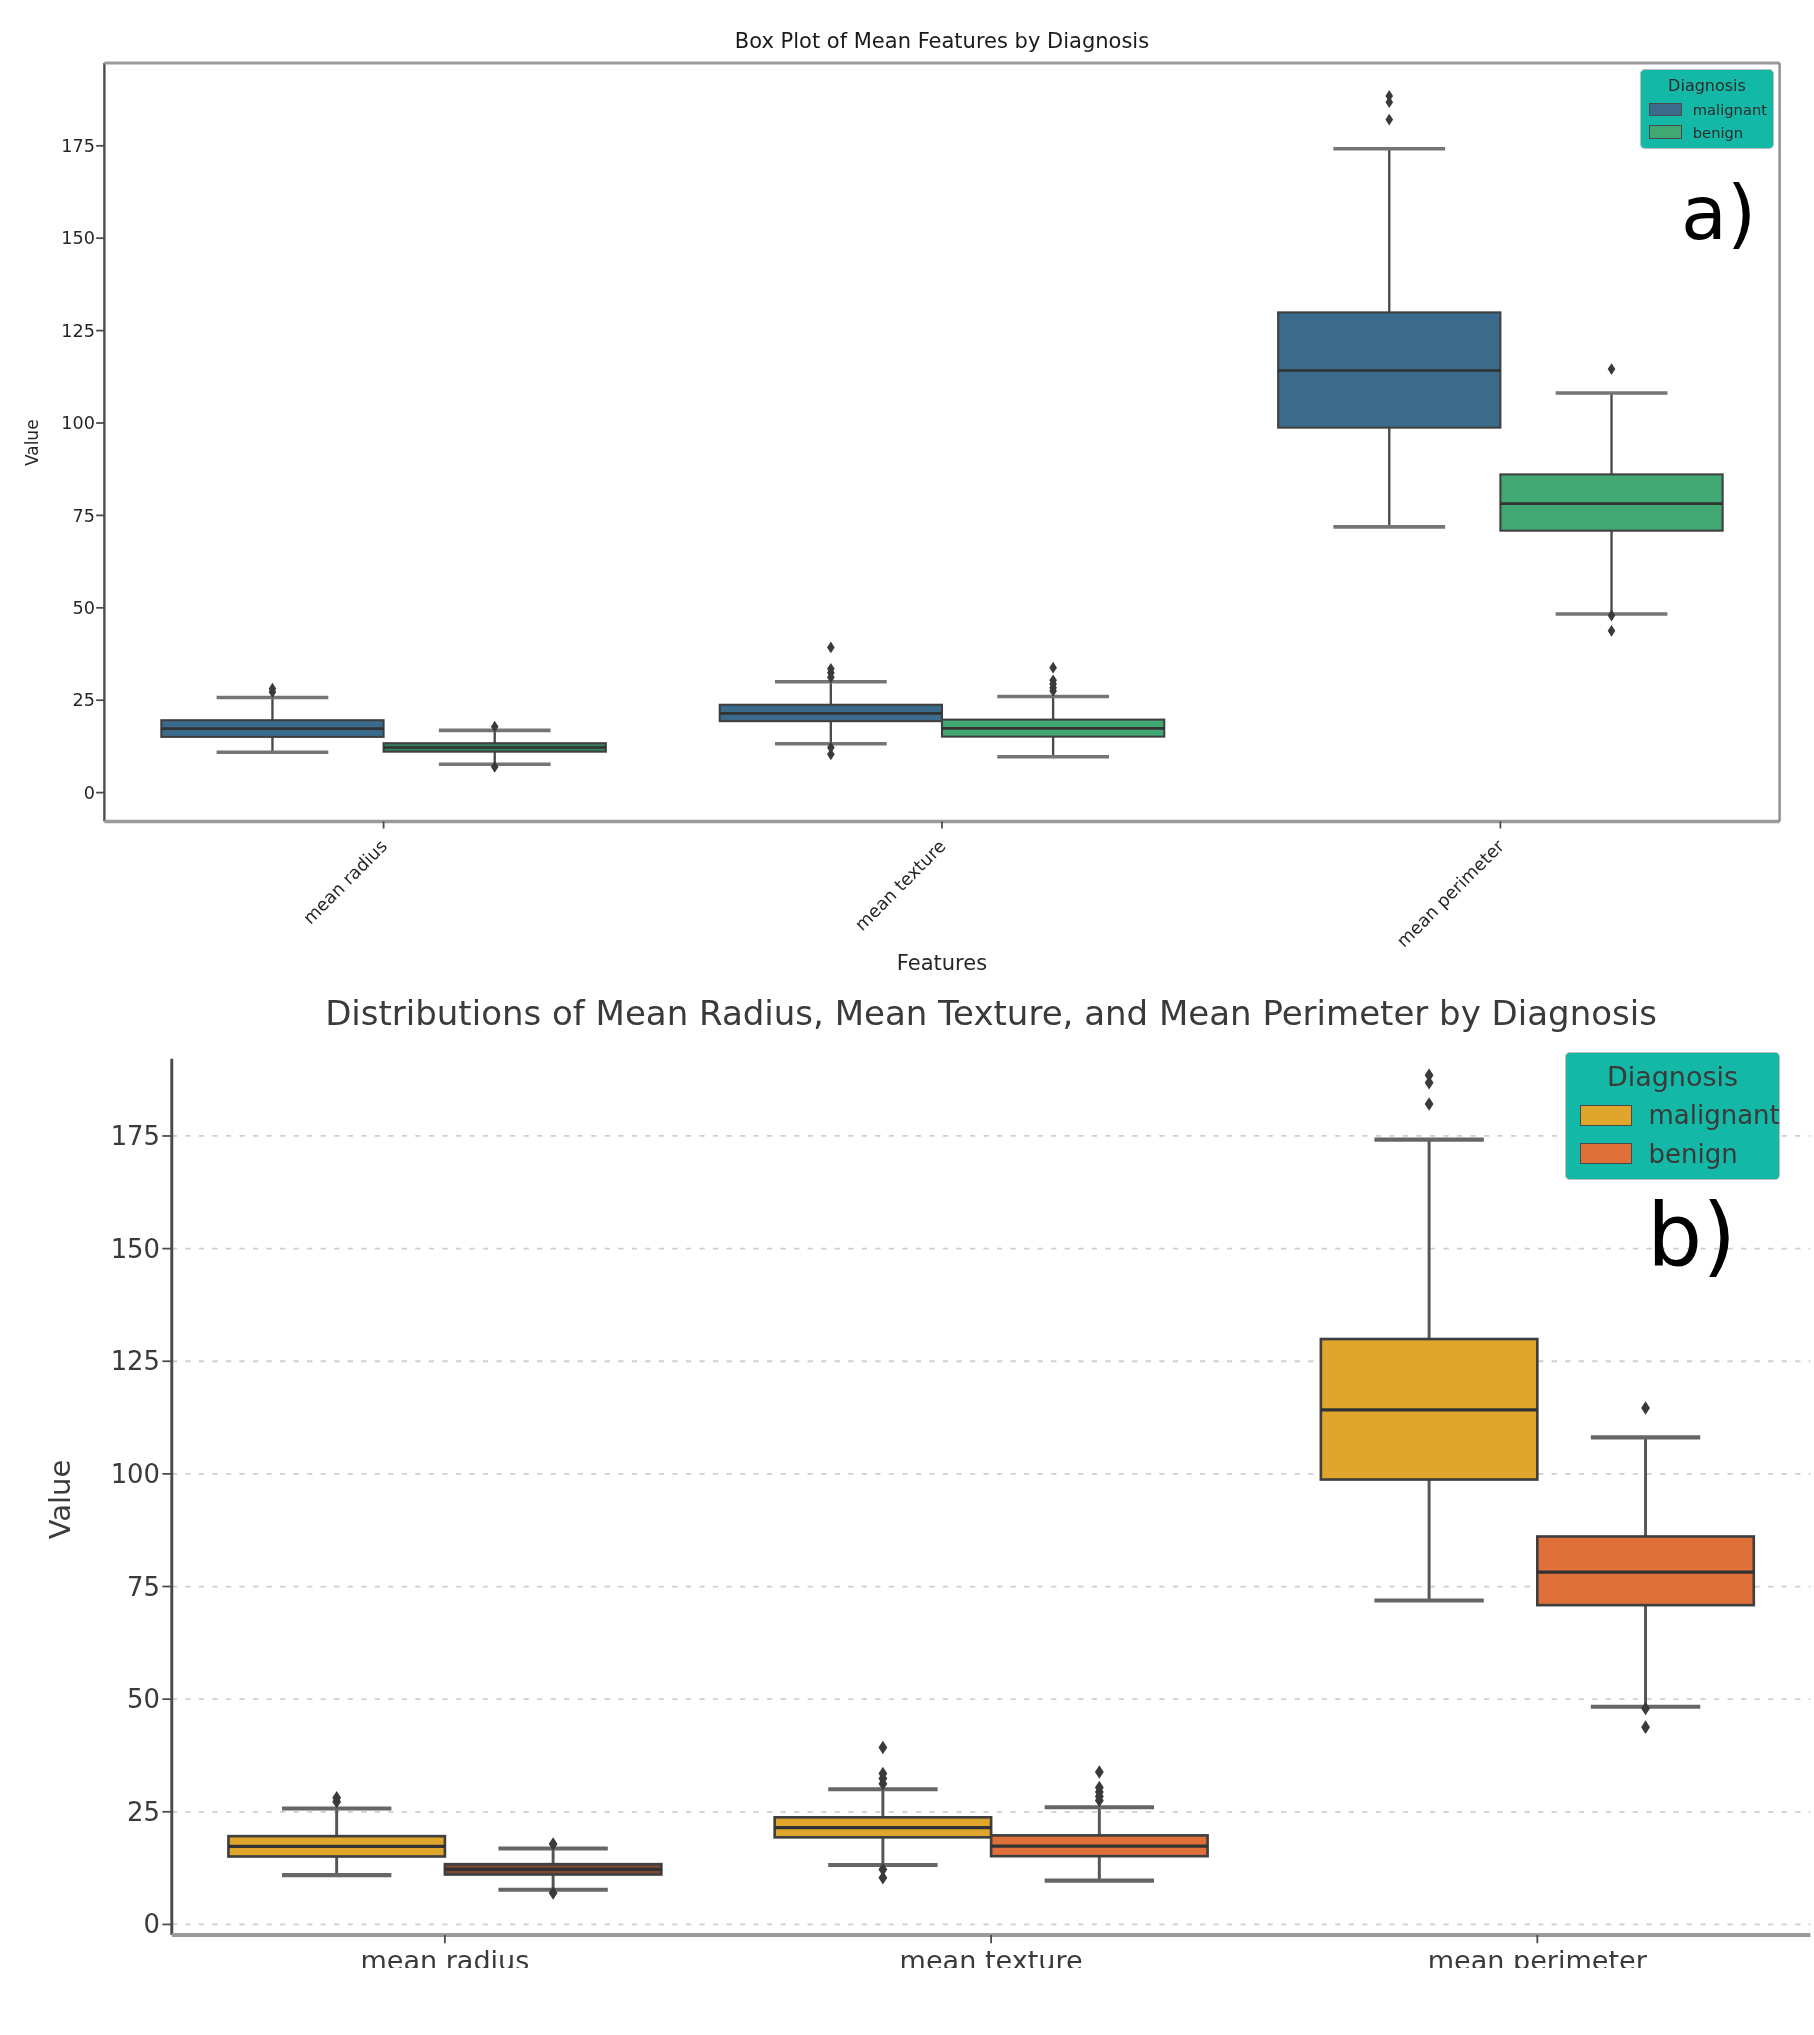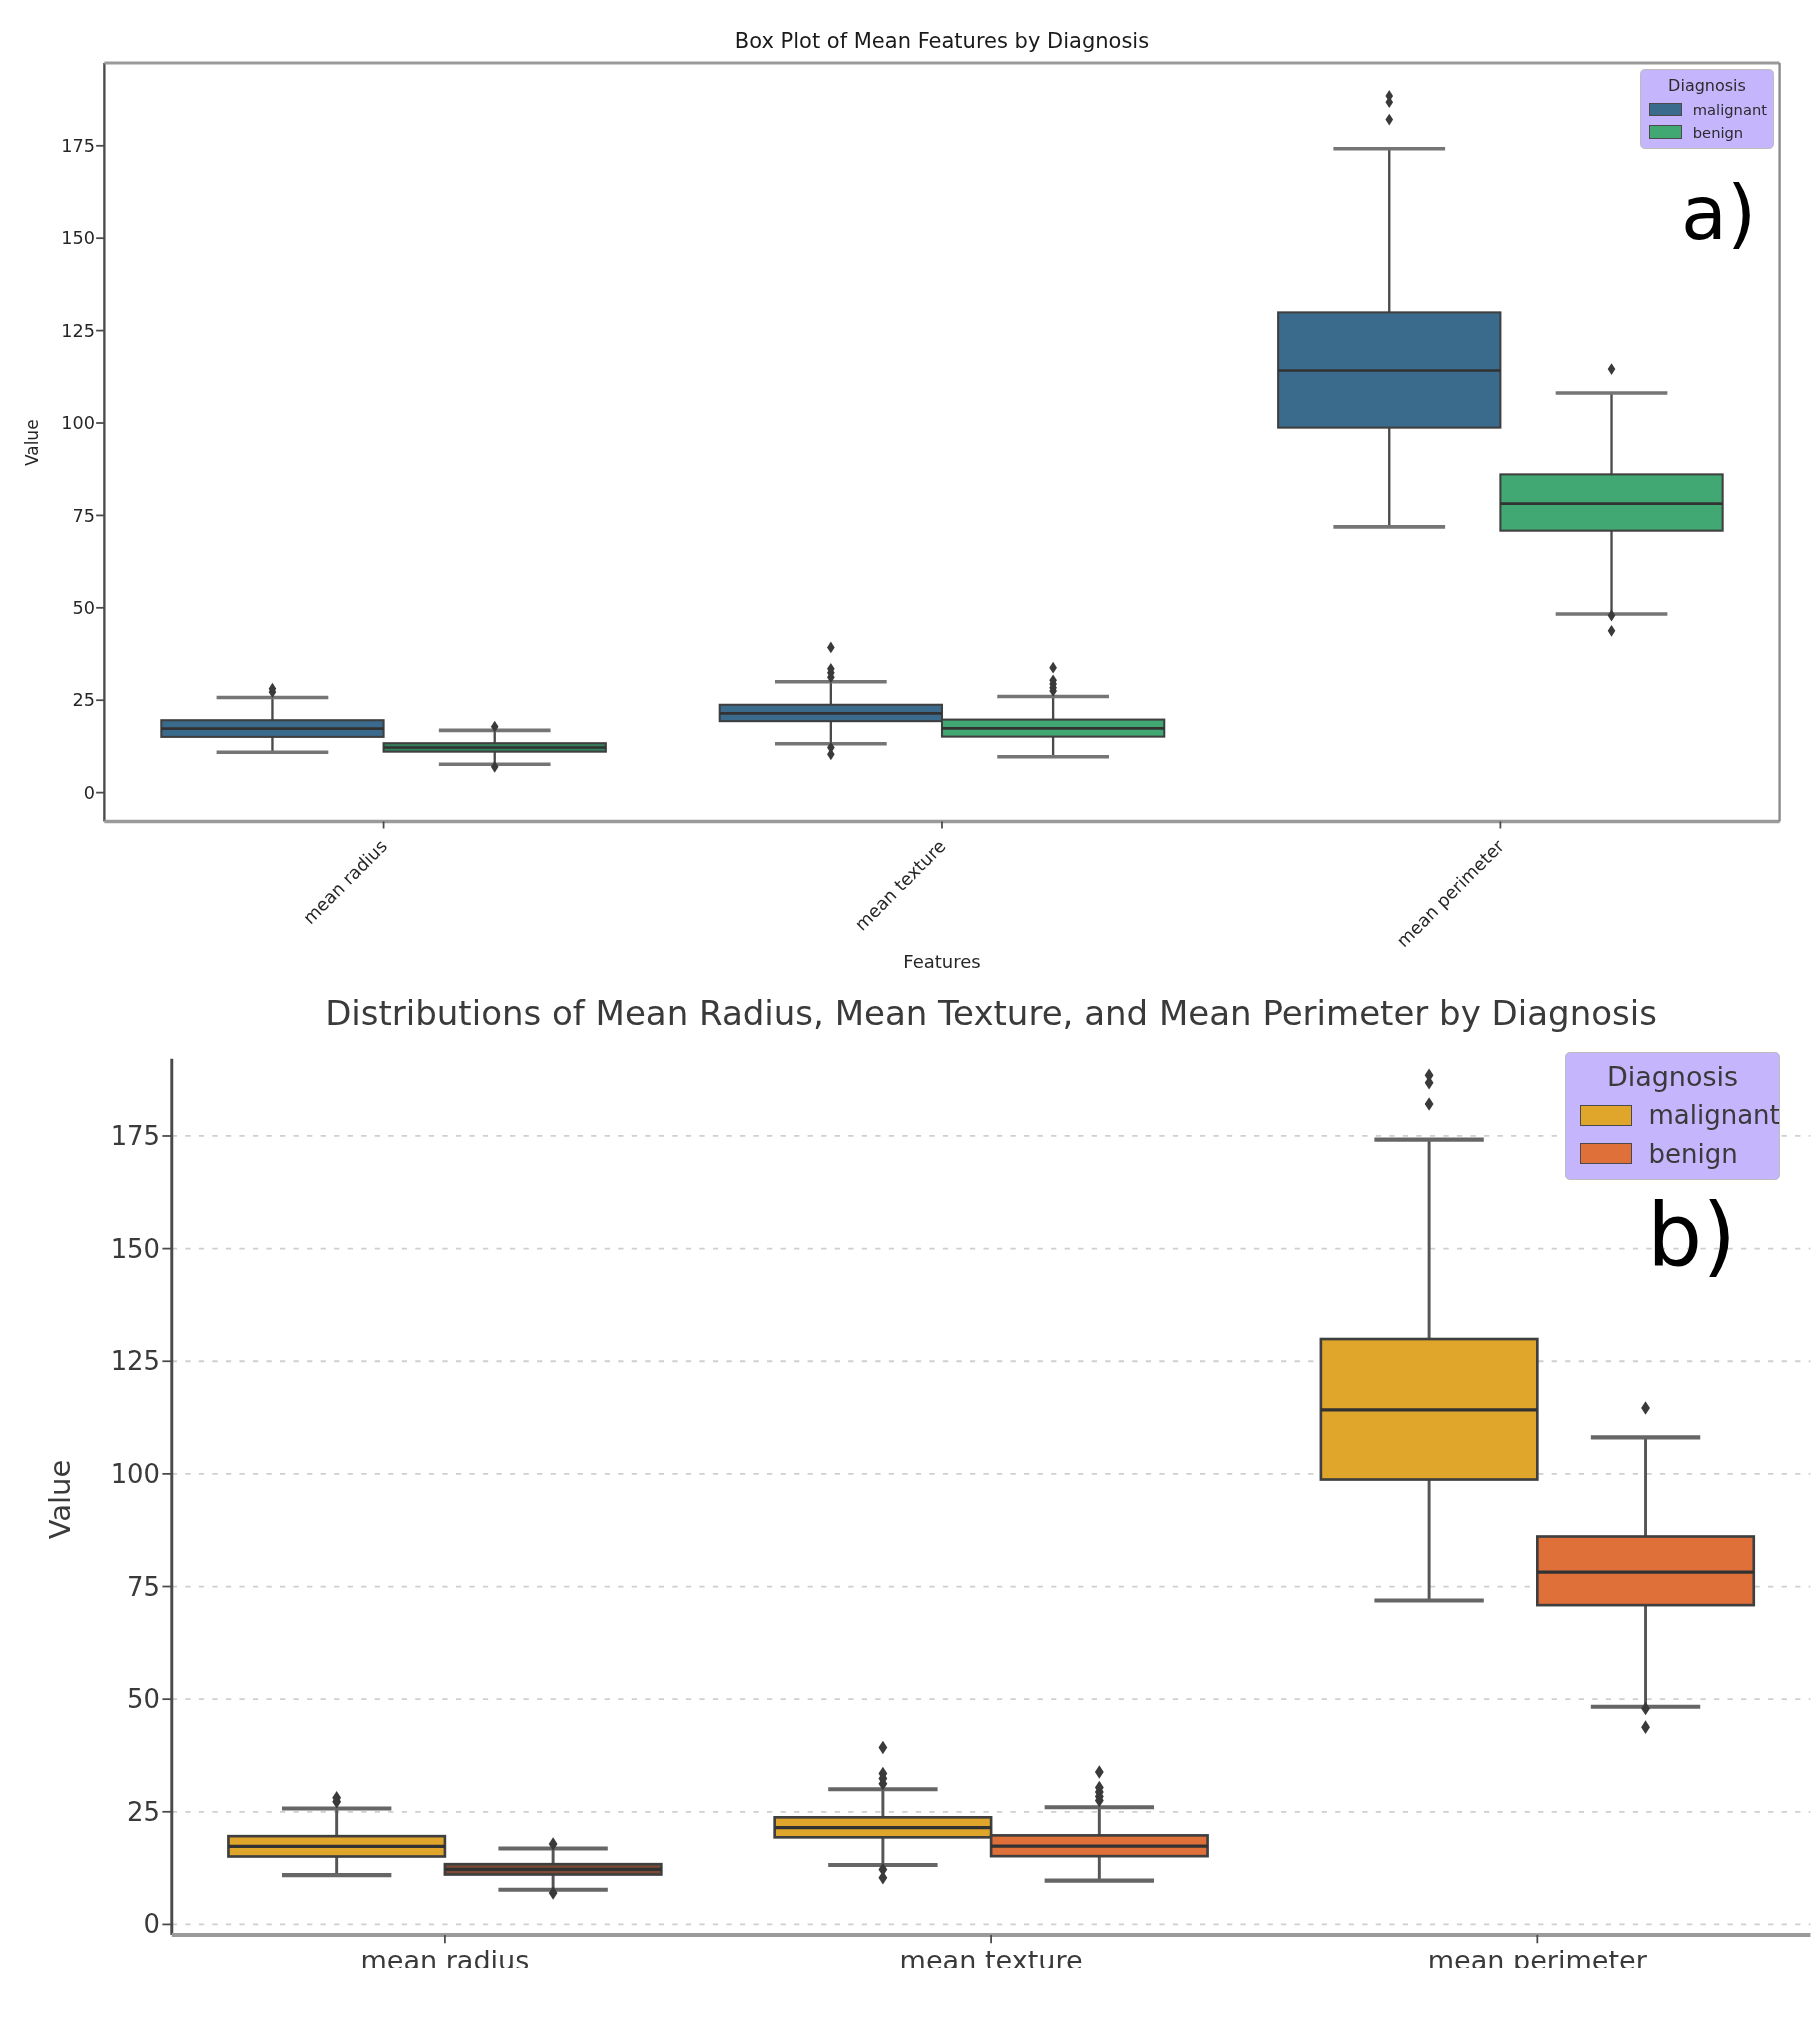--- a/index.html
+++ b/index.html
@@ -5,21 +5,21 @@
   html,body{margin:0;padding:0;background:#ffffff;}
   #root{position:relative;width:1814px;height:1968px;background:#ffffff;overflow:hidden;
         font-family:"DejaVu Sans","Liberation Sans",sans-serif;}
   .abs{position:absolute;}
   svg{position:absolute;left:0;display:block;}
   .chart-title{text-align:center;color:#1a1a1a;}
   .axis-label{text-align:center;color:#262626;}
   .rot90{transform:rotate(-90deg);transform-origin:center center;display:flex;
          align-items:center;justify-content:center;}
   .panel-annotation{color:#000;line-height:1;}
-  .legend{background:#c4b5fd;border:1.2px solid #bdbdbd;border-radius:4.7px;box-sizing:border-box;}
+  .legend{background:#14b8a6;border:1.2px solid #bdbdbd;border-radius:4.7px;box-sizing:border-box;}
   .legend-title{text-align:center;color:#2b2b2b;}
   .legend-row{display:flex;align-items:center;}
   .legend-swatch{box-sizing:border-box;border:1.8px solid #4a4a4a;flex:0 0 auto;}
   .legend-label{color:#2b2b2b;white-space:nowrap;}
   
   #legend-a{left:1640px;top:69px;width:134px;padding:5.9px 8.2px 7px 8.2px;}
   #legend-a .legend-title{font-size:16px;margin-bottom:4.7px;}
   #legend-a .legend-row{margin-top:5.9px;}
   #legend-a .legend-swatch{width:33px;height:13.5px;border-width:1.2px;}
   #legend-a .legend-label{font-size:14.7px;margin-left:10.6px;}
@@ -132,21 +132,21 @@
       <line x1="1601.5" x2="1601.5" y1="1397" y2="1409" stroke="#4a4a4a" stroke-width="3"></line>
       <text x="1609.5" y="1441" text-anchor="end" transform="rotate(-45 1609.5 1441)" font-size="30" fill="#262626">mean texture</text>
       <line x1="2551.1666666666665" x2="2551.1666666666665" y1="1397" y2="1409" stroke="#4a4a4a" stroke-width="3"></line>
       <text x="2559.1666666666665" y="1441" text-anchor="end" transform="rotate(-45 2559.1666666666665 1441)" font-size="30" fill="#262626">mean perimeter</text>
     </svg>
 
   <div class="abs rot90" style="left:-5.9px;top:431px;width:76px;height:23.5px;">
     <span class="axis-label" style="font-size:17px;">Value</span>
   </div>
 
-  <div class="abs axis-label" style="left:104px;top:951px;width:1676px;font-size:18px;">Features</div>
+  <div class="abs axis-label" style="left:104px;top:951px;width:1676px;font-size:21px;">Features</div>
 
   <div class="abs panel-annotation" style="left:1681px;top:176px;font-size:75px;">a)</div>
 
   <div class="abs legend" id="legend-a">
     <div class="legend-title">Diagnosis</div>
     <div class="legend-row">
       <span class="legend-swatch" style="background-color: rgb(58, 107, 140);"></span>
       <span class="legend-label">malignant</span>
     </div>
     <div class="legend-row">

